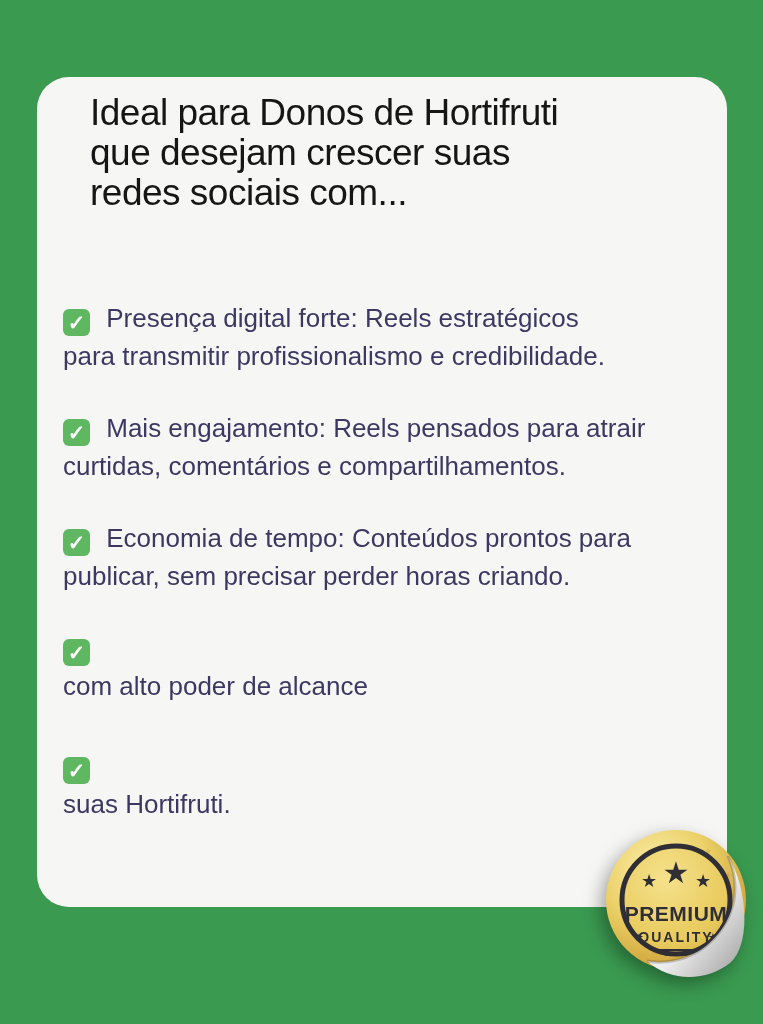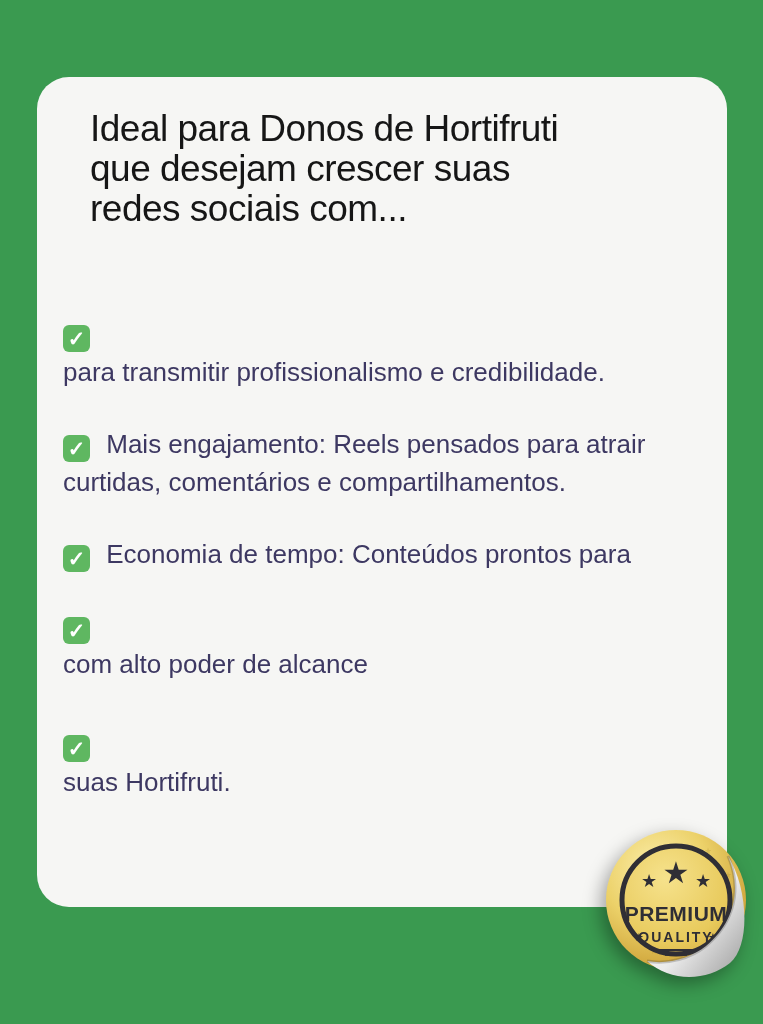--- a/index.html
+++ b/index.html
@@ -10,21 +10,21 @@
     position: relative;
   }
   .poster { position: absolute; inset: 0; }
 
   .card {
     position: absolute;
     left: 37px; top: 77px;
     width: 690px; height: 830px;
     background: #f6f6f4;
     border-radius: 32px;
-    padding: 30px 30px 0 26px;
+    padding: 14px 30px 0 26px;
   }
 
   h1.heading {
     margin-left: 27px;
     margin-top: 2px;
     font-size: 37px;
     line-height: 40px;
     font-weight: 400;
     color: #161616;
     letter-spacing: -0.5px;
@@ -81,37 +81,38 @@
       <span>que desejam crescer suas</span><br>
       <strong>redes sociais com...</strong>
     </h1>
 
     <div class="benefits">
 
       <p class="benefit b1">
         <span class="check">
             <span class="tick">✓</span>
           </span>
-        <br>
+        <span>Presença digital forte: Reels estratégicos</span><br>
         <span>para transmitir profissionalismo e credibilidade.</span>
       </p>
 
       <p class="benefit b2">
         <span class="check">
             <span class="tick">✓</span>
           </span>
         <span>Mais engajamento: Reels pensados para atrair</span><br>
         <span>curtidas, comentários e compartilhamentos.</span>
       </p>
 
       <p class="benefit b3">
         <span class="check">
             <span class="tick">✓</span>
           </span>
         <span>Economia de tempo: Conteúdos prontos para</span><br>
+        <span>publicar, sem precisar perder horas criando.</span>
       </p>
 
       <p class="benefit b4">
         <span class="check">
             <span class="tick">✓</span>
           </span>
         <br>
         <span>com alto poder de alcance</span>
       </p>
 

